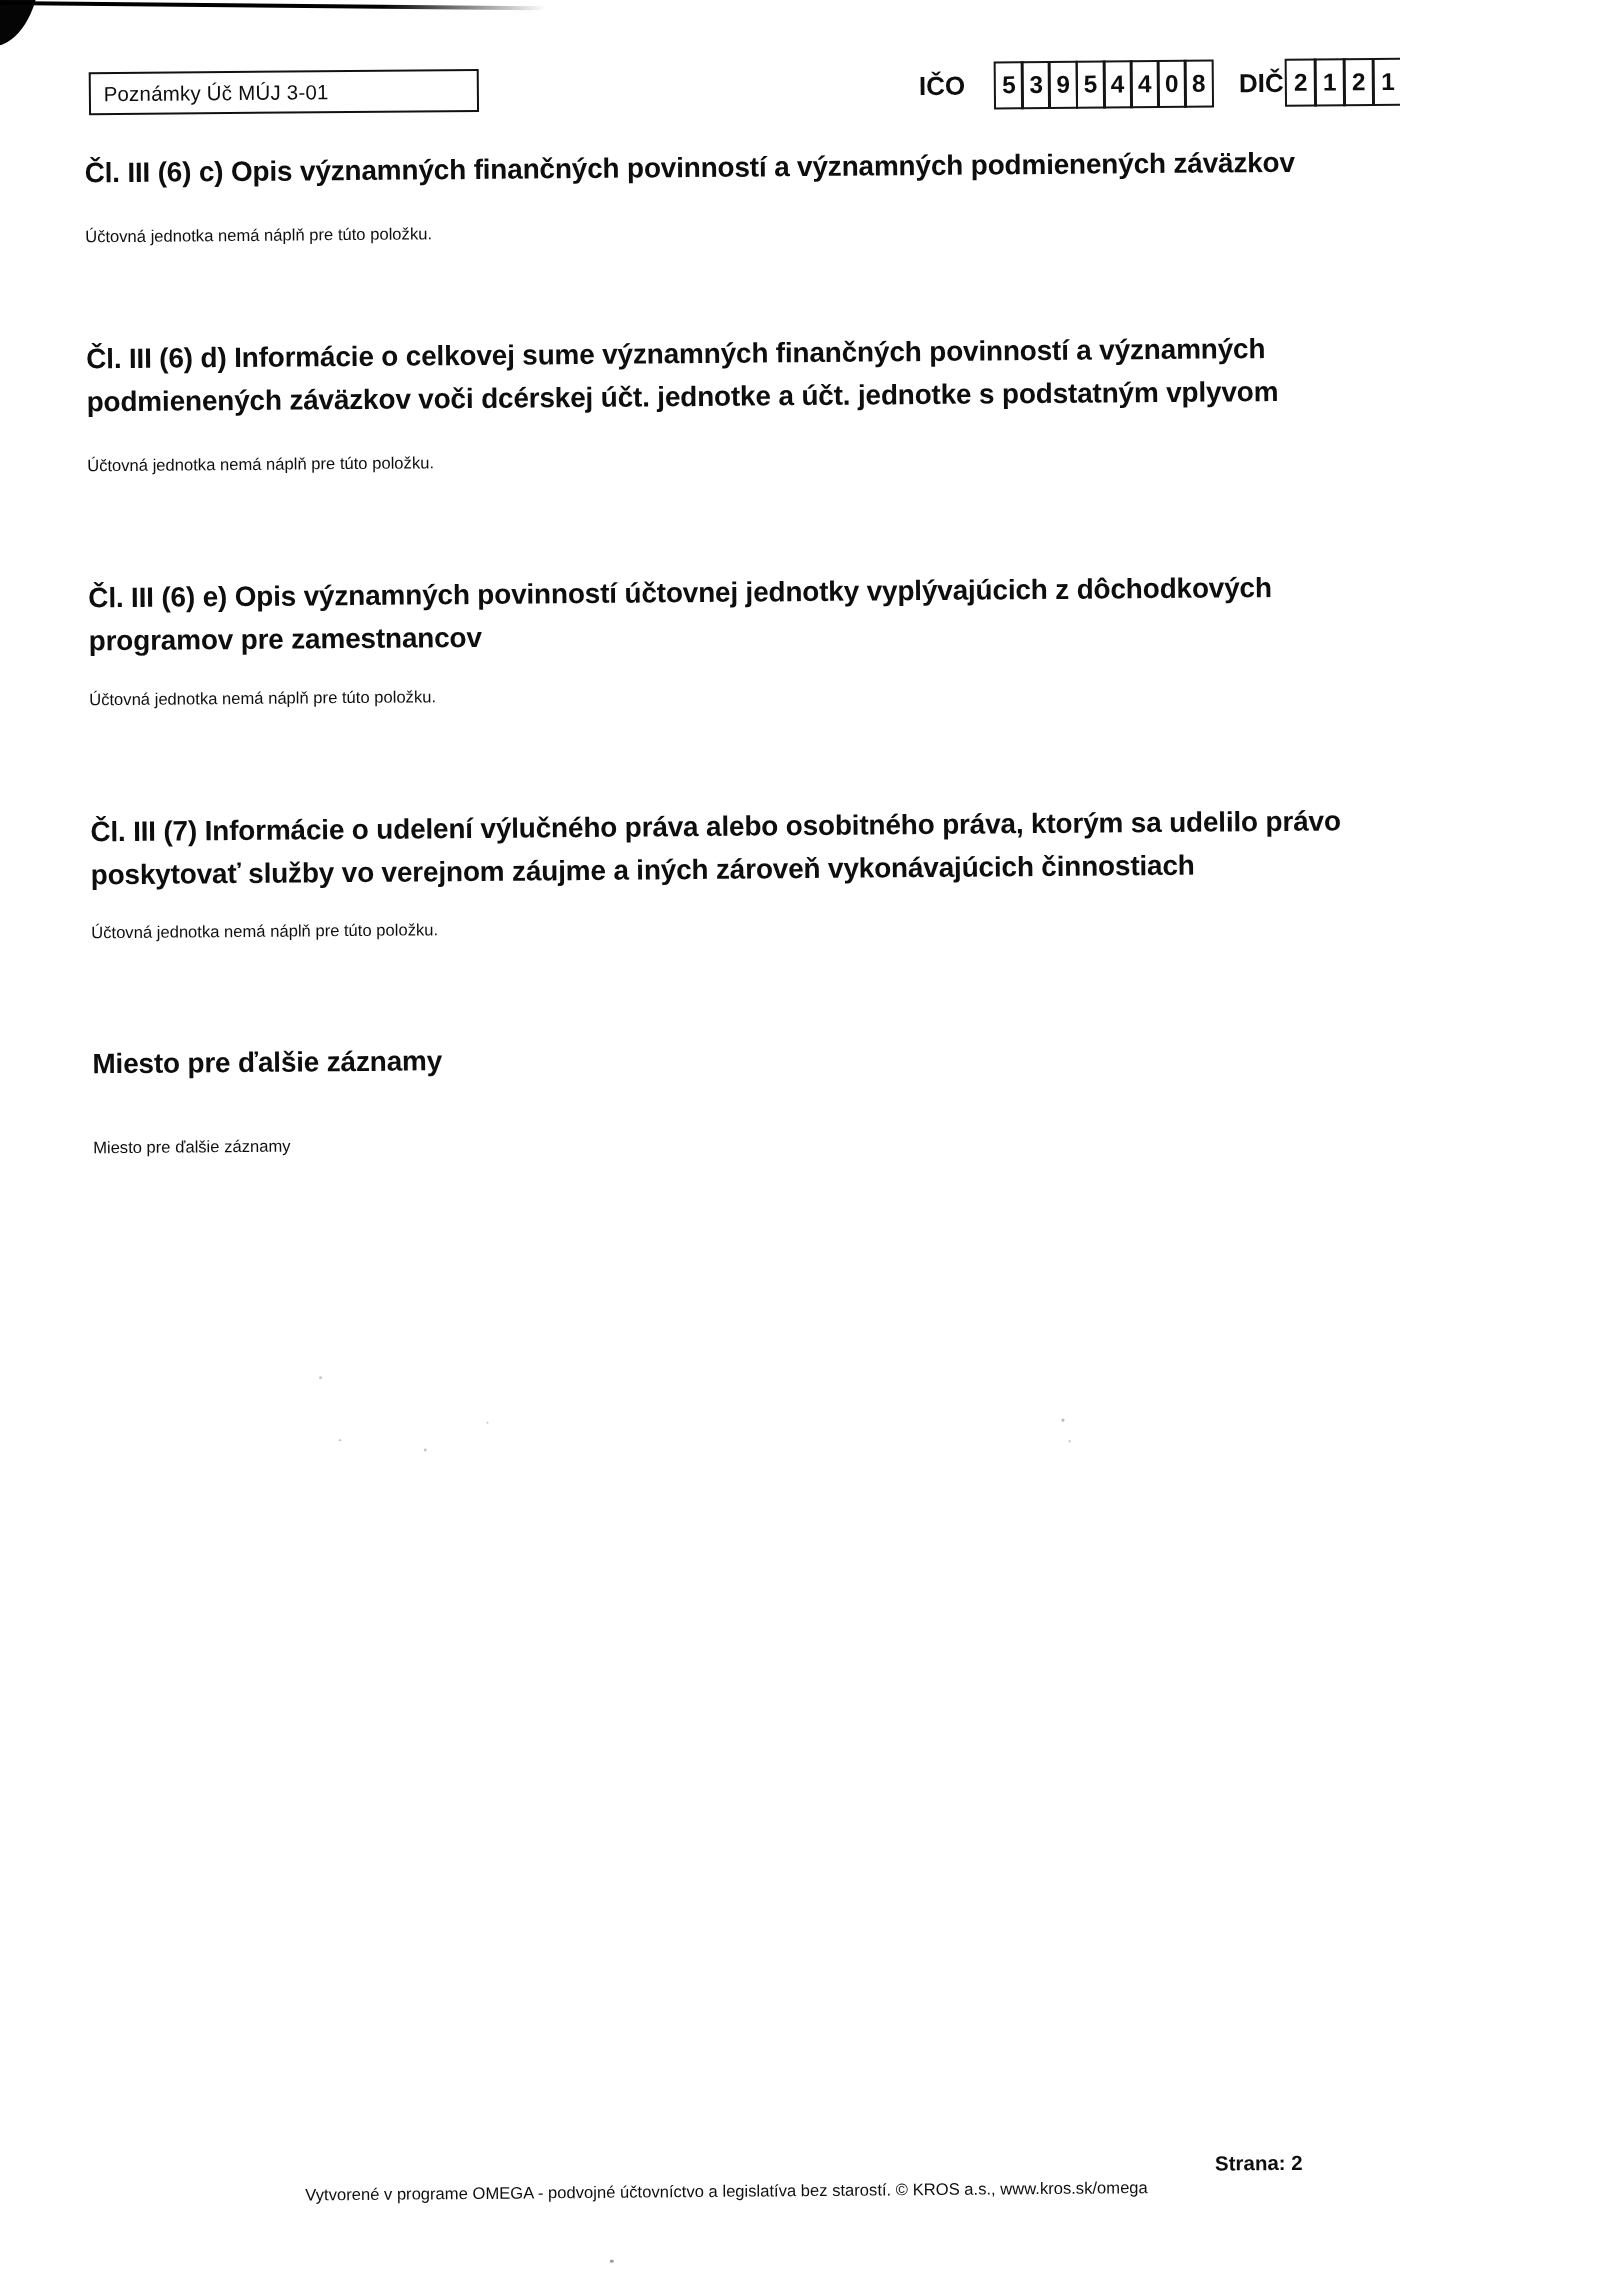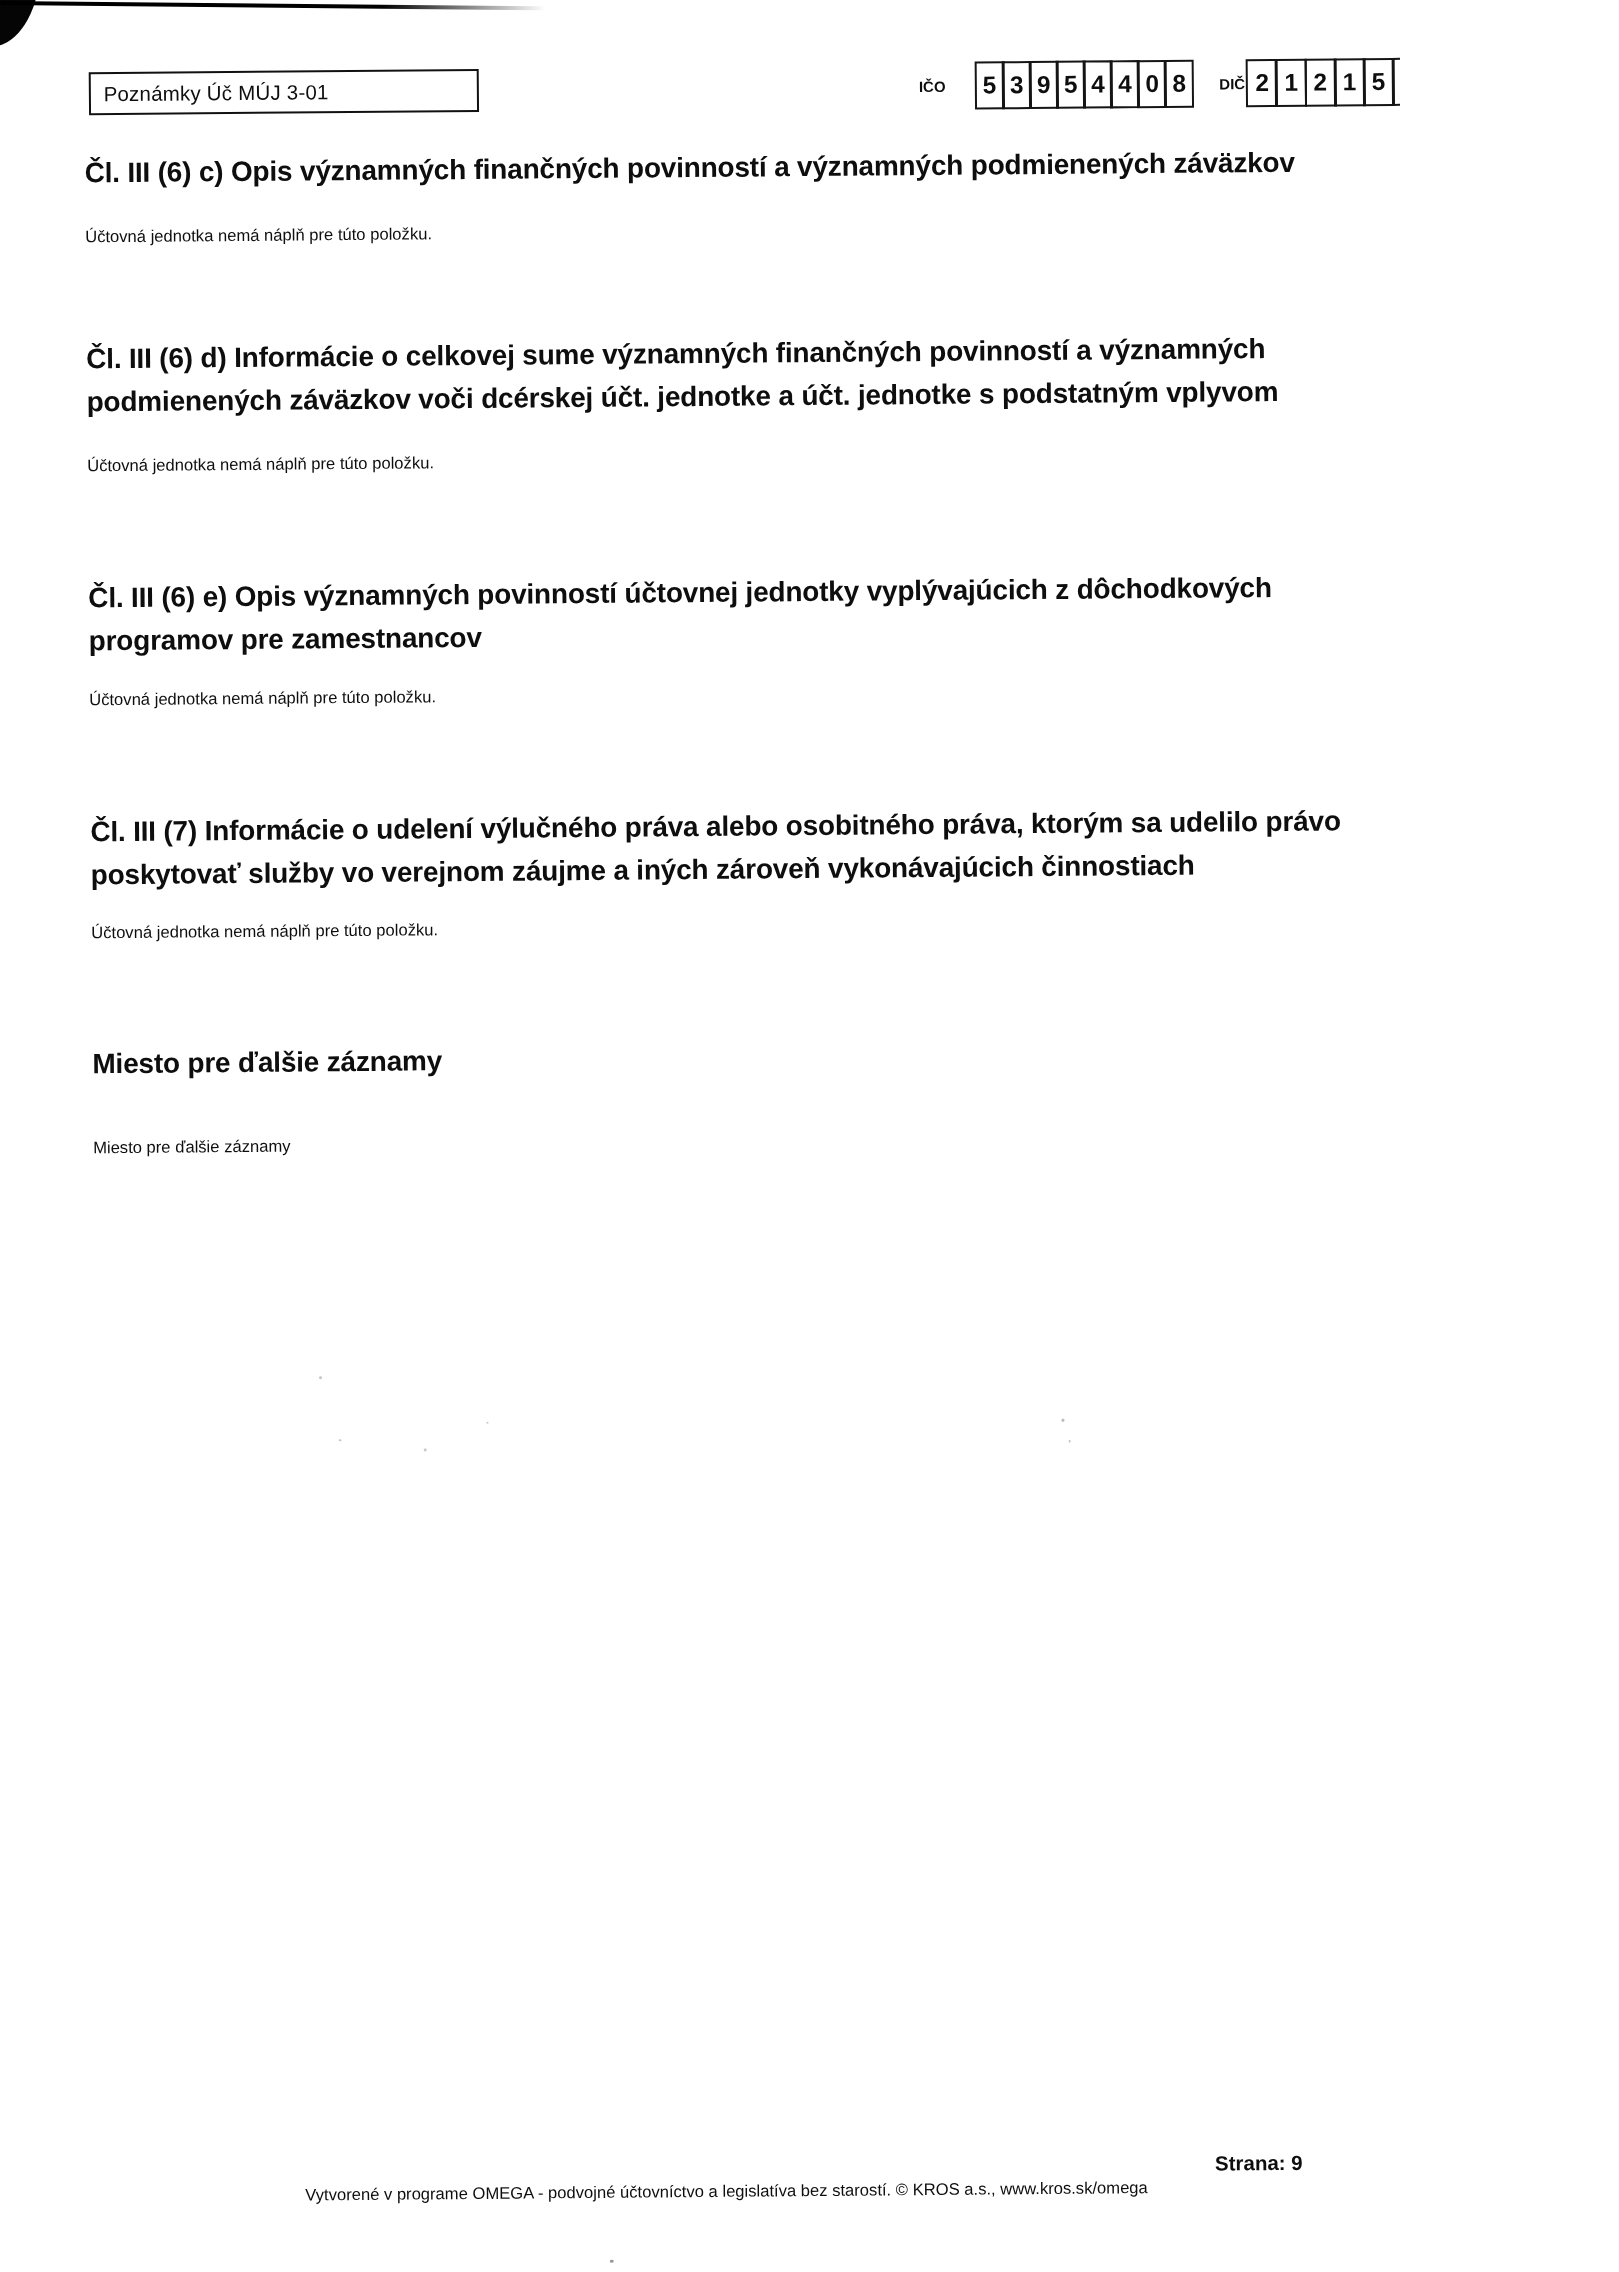--- a/index.html
+++ b/index.html
@@ -32,21 +32,21 @@
   .speck { position:absolute; border-radius:50%; background:#c7c7c7; }
 
   
   .form-box {
     position:absolute; left:98px; top:67px; width:390px; height:43px;
     border:2.9px solid #111; box-sizing:border-box;
     display:flex; align-items:center; padding-left:12.7px;
     font-size:20.5px; letter-spacing:0.2px;
   }
   .id-row { position:absolute; left:928px; top:64px; display:flex; align-items:center; }
-  .id-label { font-size:15px; font-weight:700; }
+  .id-label { font-size:26px; font-weight:700; }
   .ico-label { margin-right:29px; }
   .dic-label { margin-left:25px; margin-right:1px; }
   .cells { display:flex; }
   .cell {
     height:48px; border:2.9px solid #151515; box-sizing:border-box;
     display:flex; align-items:center; justify-content:center;
     font-size:24.4px; font-weight:700;
   }
   .cell + .cell { margin-left:-2.9px; }
   .cell.w30 { width:30px; }
@@ -134,21 +134,21 @@
     <div class="sec-h h4">
       <div>Čl. III (7) Informácie o udelení výlučného práva alebo osobitného práva, ktorým sa udelilo právo</div>
       <div>poskytovať služby vo verejnom záujme a iných zároveň vykonávajúcich činnostiach</div>
     </div>
     <div class="sec-b b4">Účtovná jednotka nemá náplň pre túto položku.</div>
 
     <div class="sec-h h5">Miesto pre ďalšie záznamy</div>
     <div class="sec-b b5">Miesto pre ďalšie záznamy</div>
 
     <div class="footer-credit">Vytvorené v programe OMEGA - podvojné účtovníctvo a legislatíva bez starostí. © KROS a.s., www.kros.sk/omega</div>
-    <div class="page-number">Strana: 9</div>
+    <div class="page-number">Strana: 2</div>
 
     <div class="speck" style="left:317px;top:1373px;width:2.9px;height:2.9px;"></div>
     <div class="speck" style="left:336px;top:1436px;width:2.9px;height:2px;"></div>
     <div class="speck" style="left:421px;top:1446px;width:2.9px;height:2.9px;"></div>
     <div class="speck" style="left:484px;top:1420px;width:2px;height:2px;"></div>
     <div class="speck" style="left:1059px;top:1422px;width:2.9px;height:2.9px;background:#b8b8b8;"></div>
     <div class="speck" style="left:1066px;top:1443px;width:2px;height:2.9px;"></div>
     <div class="speck" style="left:600px;top:2259px;width:3.9px;height:2.9px;background:#9a9a9a;"></div>
   </div>
 </div>

